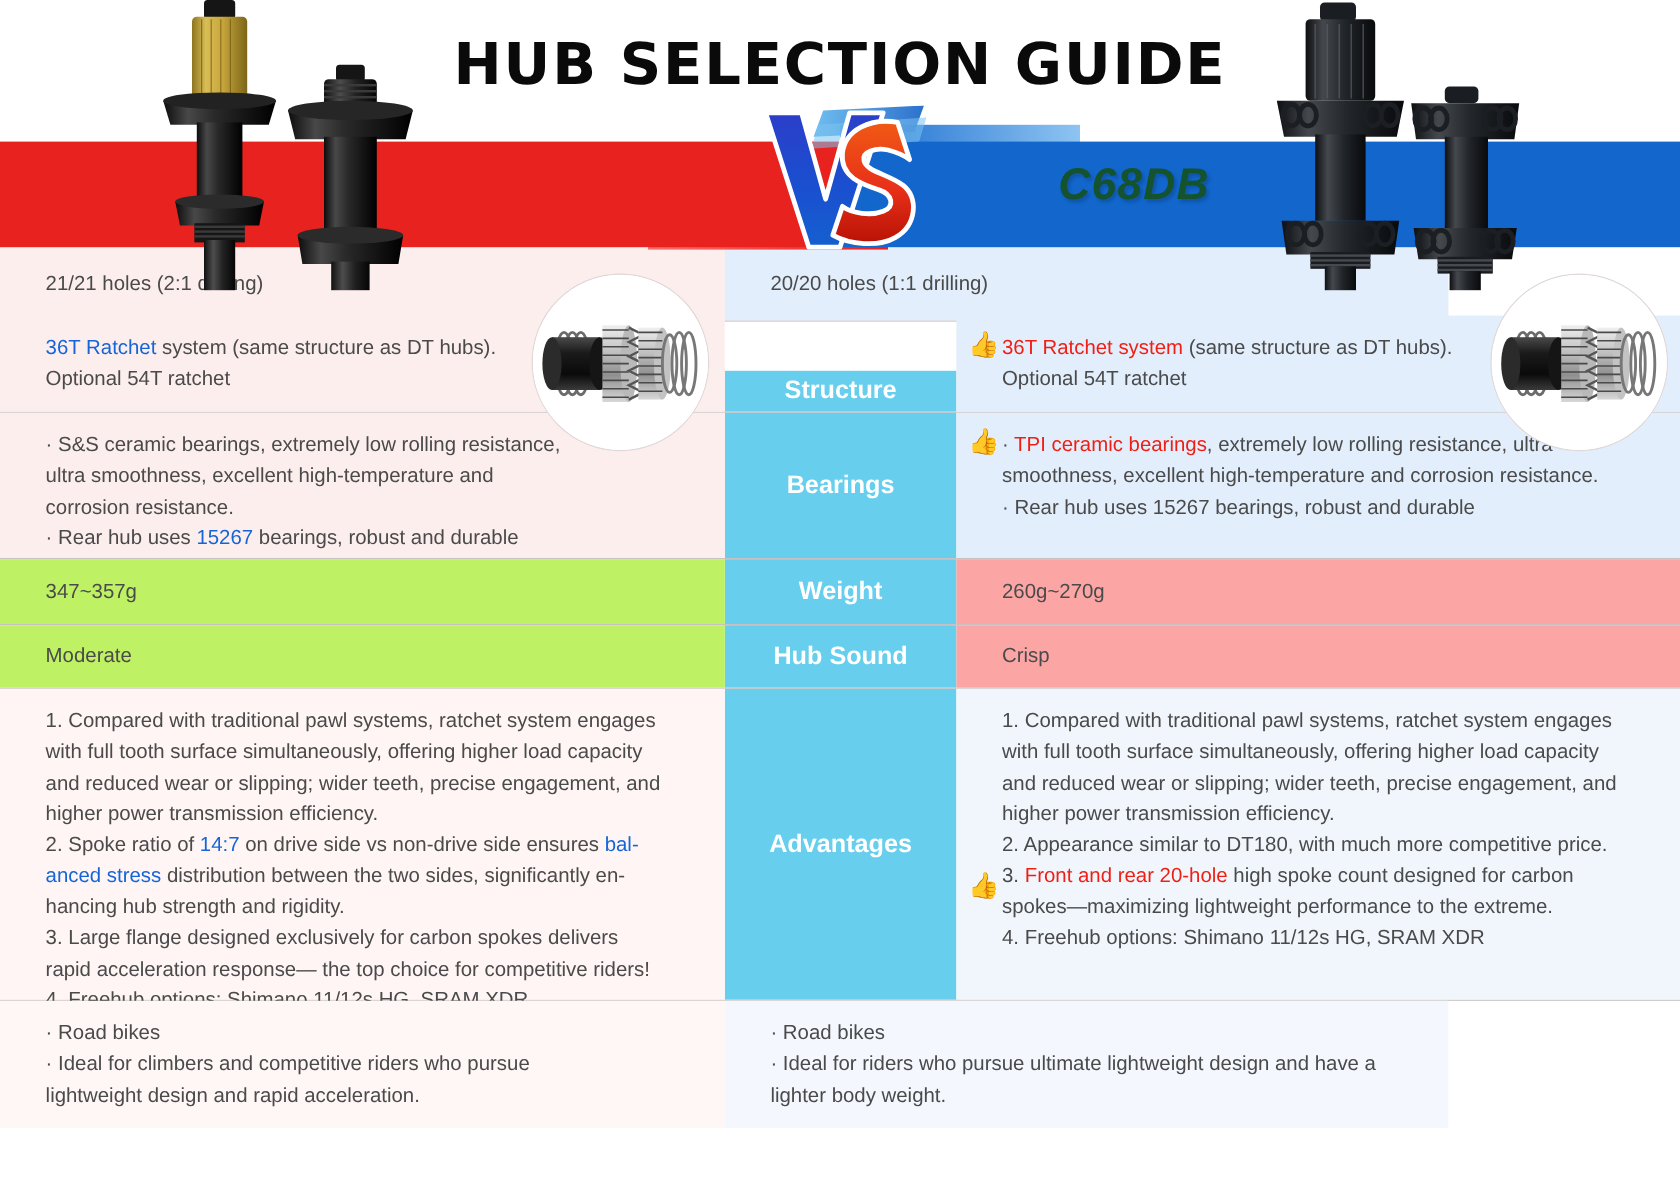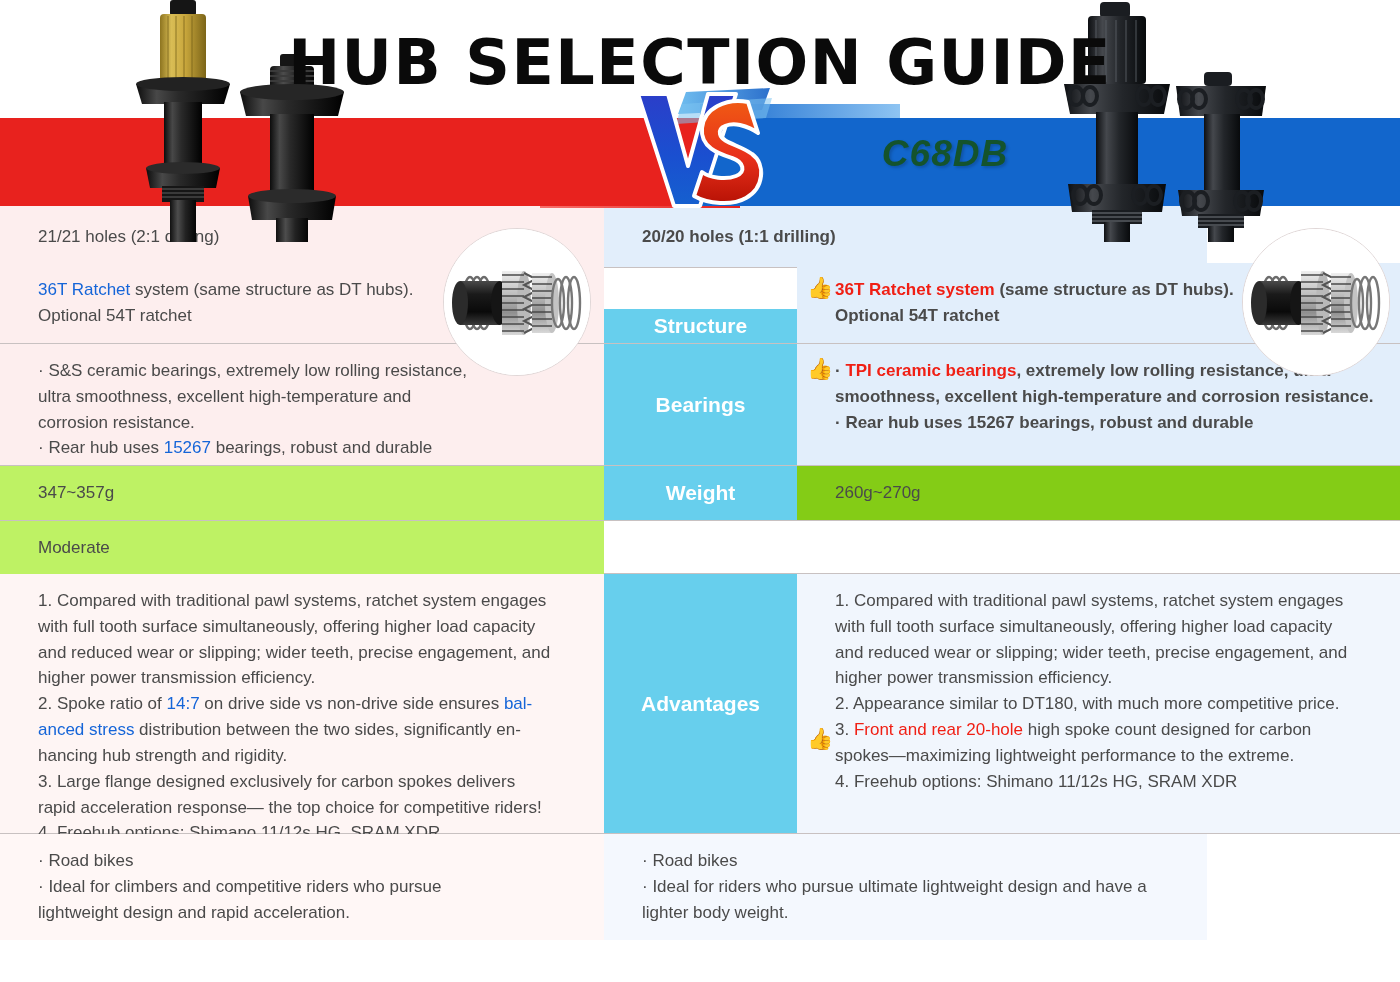--- a/index.html
+++ b/index.html
@@ -13,21 +13,21 @@
     position: relative;
     width: 1400px; height: 982px;
     background: #ffffff;
   }
 
   
   .title {
     position: absolute; left: 0; top: 26px; width: 1400px;
     text-align: center;
     font-family: "DejaVu Sans", sans-serif;
-    font-size: 62px;
+    font-size: 48px;
     font-weight: bold;
     letter-spacing: 1.5px;
     color: #0a0a0a;
     z-index: 6;
   }
 
   
   .banner-red {
     position: absolute; left: 0; top: 118px; width: 700px; height: 88px;
     background: #e8221e;
@@ -103,23 +103,23 @@
   }
   .cell-right {
     width: 603px;
     background: #e3effb;
     padding: 14px 18px 14px 38px;
     position: relative;
   }
 
   
   .row.tint-a .cell-left  { background: #fdeeee; }
-  .row.tint-a .cell-right { background: #e2eefb; font-weight: bold; }
+  .row.tint-a .cell-right { background: #e2eefb; }
   .row.tint-b .cell-left  { background: #bef264; }
-  .row.tint-b .cell-right { background: #84cc16; }
+  .row.tint-b .cell-right { background: #fca5a5; }
   .row.tint-c .cell-left  { background: #fef5f4; }
   .row.tint-c .cell-right { background: #f1f6fd; }
   .row.tint-d .cell-left  { background: #fff7f6; }
   .row.tint-d .cell-right { background: #f4f8fe; }
 
   .body-text {
     font-size: 17px;
     line-height: 1.52;
     color: #4a4a4a;
     white-space: pre-line;
@@ -478,21 +478,21 @@
       </div>
       <div class="row tint-b" style="height: 55px;">
         <div class="cell-left" style="display: flex; align-items: center;">
           <div class="body-text">347~357g</div>
         </div>
         <div class="cell-mid" style="white-space: pre-line;">Weight</div>
         <div class="cell-right" style="display: flex; align-items: center;">
           <div class="body-text">260g~270g</div>
         </div>
       </div>
-      <div class="row tint-b" style="height: 53px; flex-direction: column;">
+      <div class="row tint-b" style="height: 53px;">
         <div class="cell-left" style="display: flex; align-items: center;">
           <div class="body-text">Moderate</div>
         </div>
         <div class="cell-mid" style="white-space: pre-line;">Hub Sound</div>
         <div class="cell-right" style="display: flex; align-items: center;">
           <div class="body-text">Crisp</div>
         </div>
       </div>
       <div class="row tint-c" style="height: 260px;">
         <div class="cell-left">

